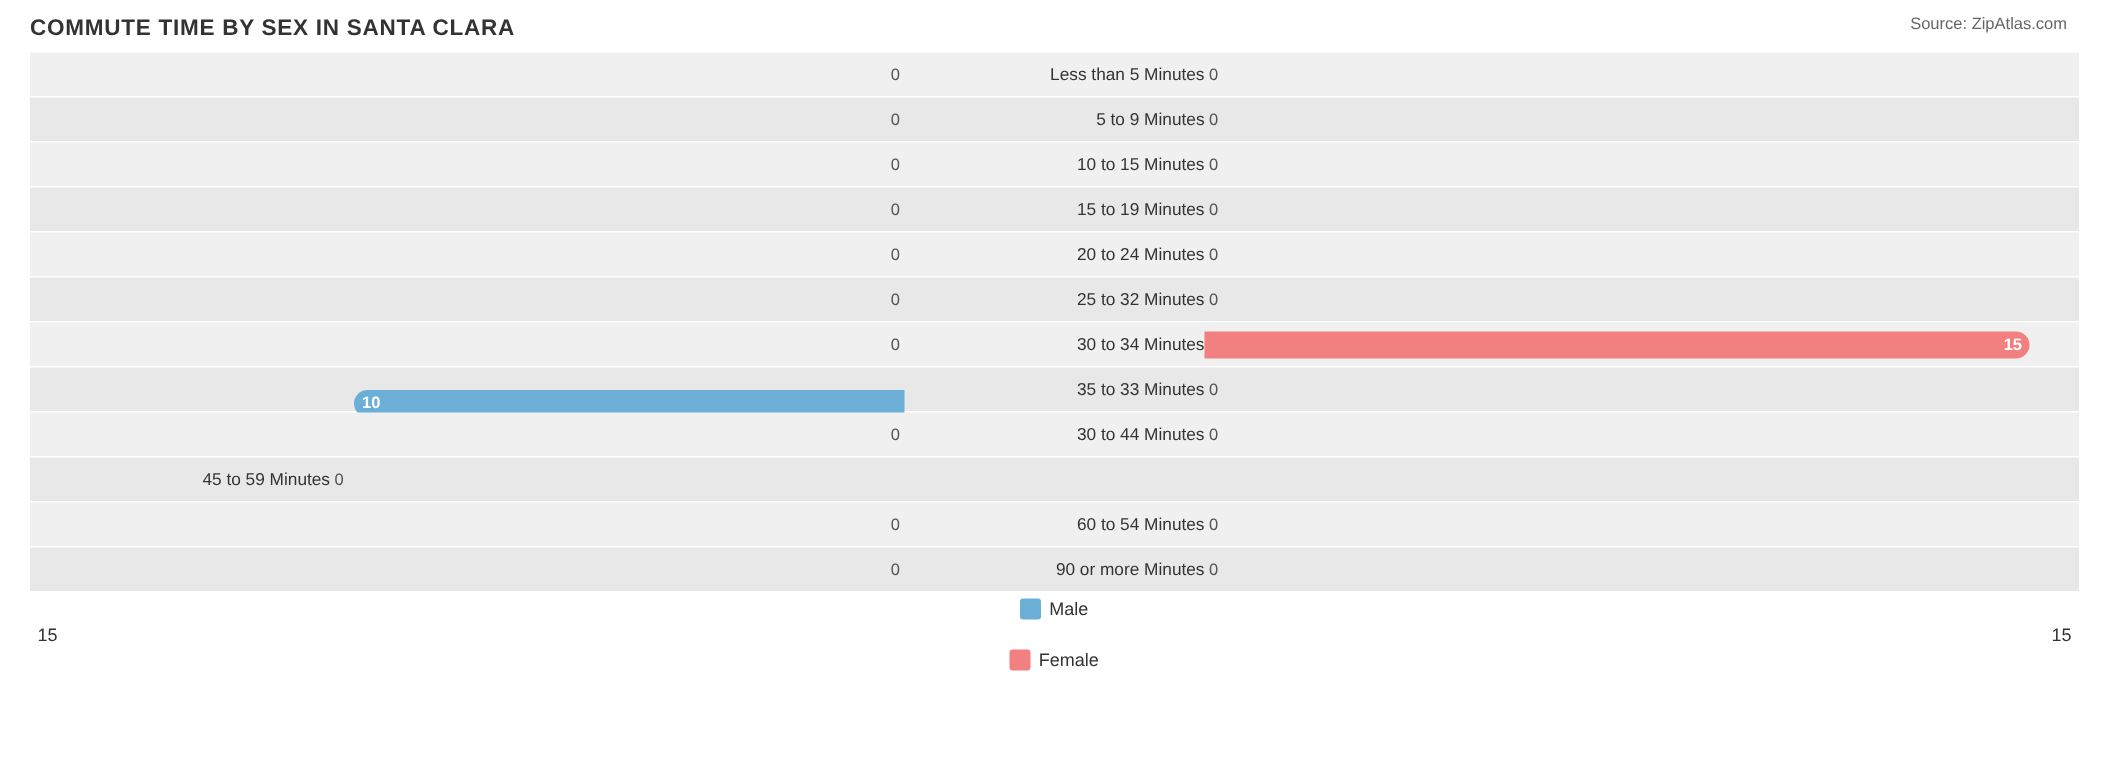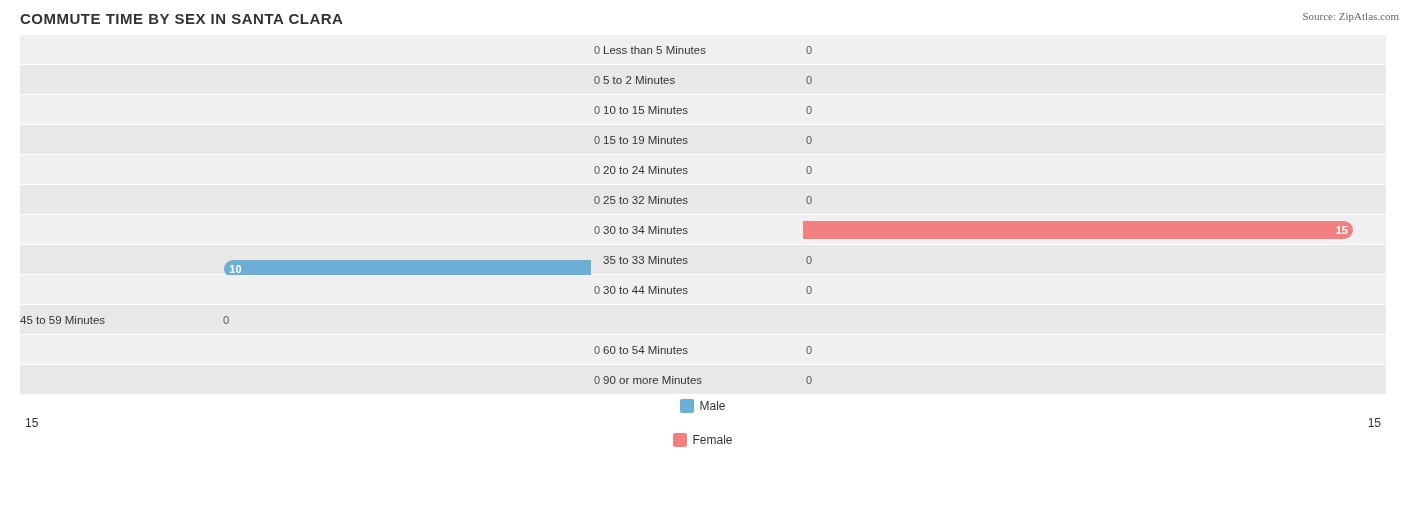--- a/index.html
+++ b/index.html
@@ -21,24 +21,23 @@
       font-size: 15px;
       font-weight: bold;
       text-transform: uppercase;
       color: #333;
       margin-bottom: 8px;
       letter-spacing: 0.5px;
     }
     .source {
       position: absolute;
       top: 10px;
-      right: 7px;
+      right: 28px;
       font-size: 11px;
       color: #666;
-      font-family: Liberation Serif, serif;
     }
     .chart-footer {
       display: flex;
       justify-content: space-between;
       align-items: center;
       margin-top: 5px;
       padding: 0 5px;
     }
     .axis-label {
       font-size: 12px;
@@ -88,32 +87,32 @@
     .half-right {
       width: calc(50% - 100px);
       height: 100%;
       display: flex;
       align-items: center;
       justify-content: flex-start;
       position: relative;
     }
     .center-label-cell {
       width: 200px;
-      text-align: left;
+      text-align: right;
       font-size: 11.5px;
       color: #333;
       z-index: 10;
       flex-shrink: 0;
     }
     .male-bar {
       height: 18px;
       background: #6baed6;
       border-radius: 9px 0 0 9px;
       position: absolute;
-      right: 12px;
+      right: 0;
       display: flex;
       align-items: center;
       margin-top: 18px;
     }
     .female-bar {
       height: 18px;
       background: #f28080;
       border-radius: 0 9px 9px 0;
       position: absolute;
       left: 0;
@@ -146,21 +145,21 @@
         </div>
         <div class="center-label-cell">Less than 5 Minutes</div>
         <div class="half-right">
           <span class="zero-val">0</span>
         </div>
       </div>
       <div class="chart-row">
         <div class="half-left">
           <span class="zero-val">0</span>
         </div>
-        <div class="center-label-cell">5 to 2 Minutes</div>
+        <div class="center-label-cell">5 to 9 Minutes</div>
         <div class="half-right">
           <span class="zero-val">0</span>
         </div>
       </div>
       <div class="chart-row">
         <div class="half-left">
           <span class="zero-val">0</span>
         </div>
         <div class="center-label-cell">10 to 15 Minutes</div>
         <div class="half-right">

